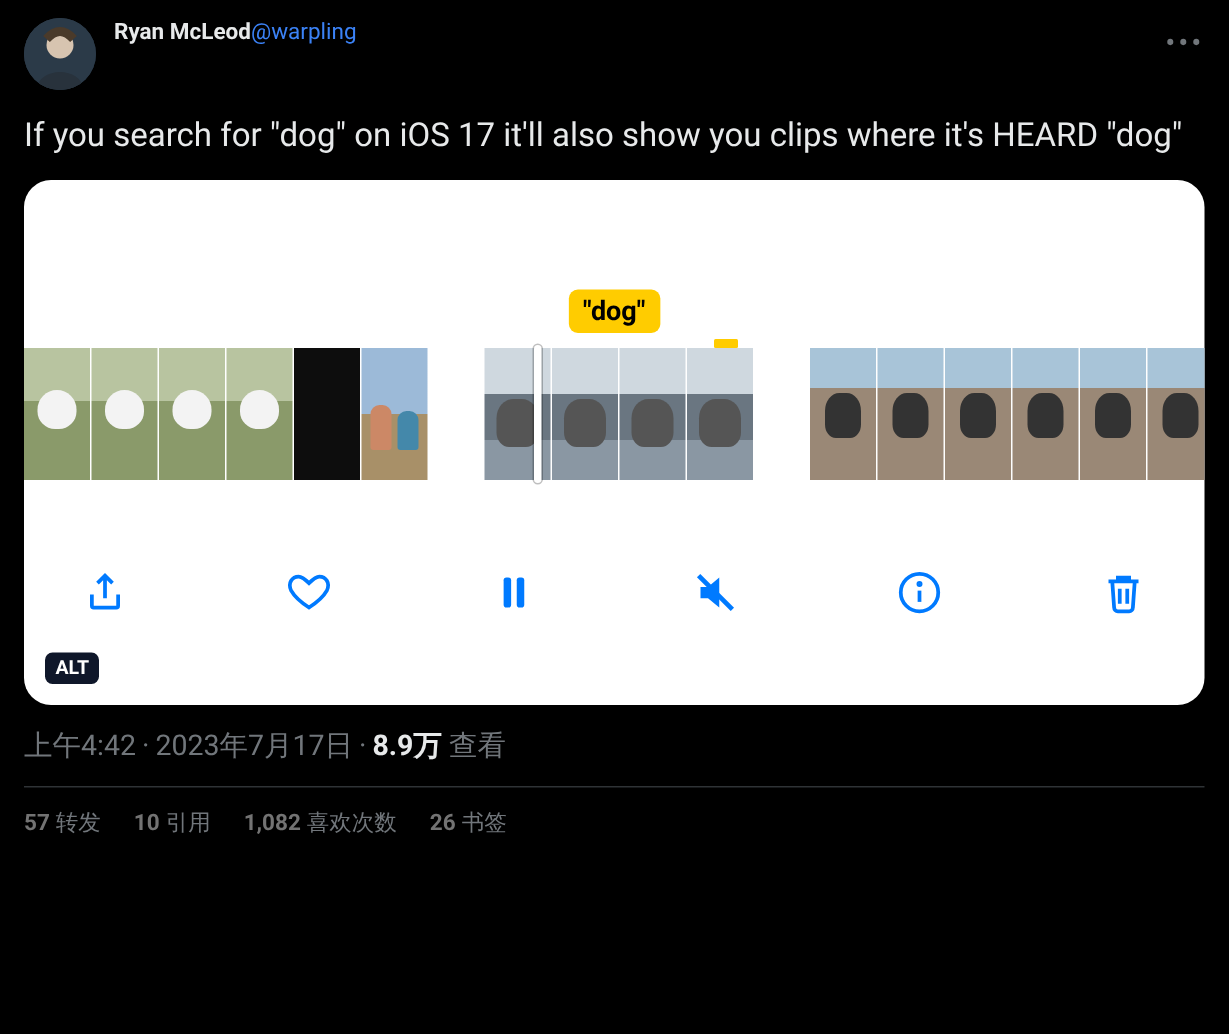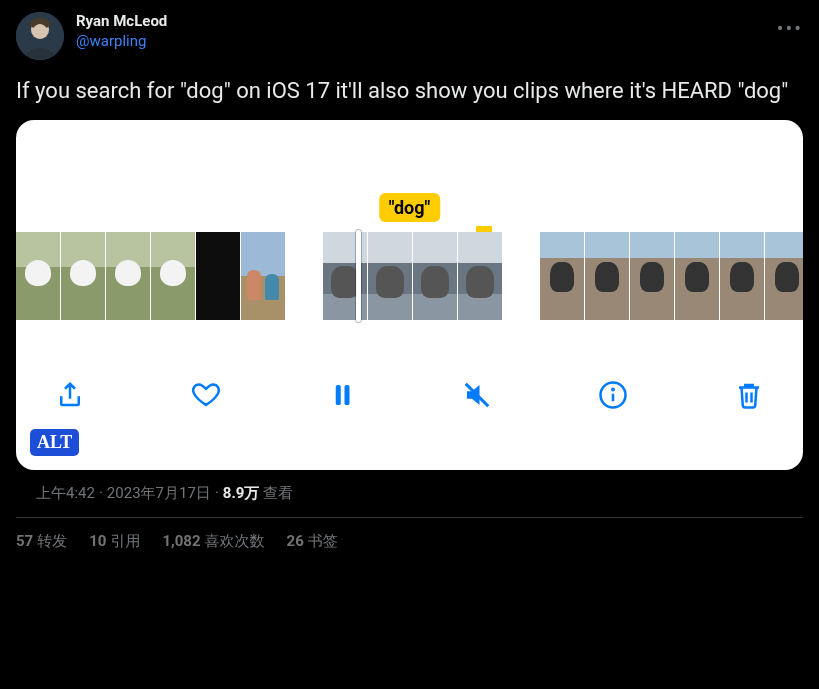--- a/index.html
+++ b/index.html
@@ -1,21 +1,21 @@
 <!DOCTYPE html>
 <html><head>
 <meta charset="utf-8">
 <style>
   * { box-sizing: border-box; margin: 0; padding: 0; }
   html, body { width: 819px; height: 689px; background: #000; font-family: -apple-system, "Segoe UI", Roboto, Helvetica, Arial, sans-serif; color: #e7e9ea; overflow: hidden; }
   .tweet { padding: 12px 16px 0 16px; }
   .header { display: flex; align-items: flex-start; }
   .avatar { width: 48px; height: 48px; border-radius: 50%; flex-shrink: 0; margin-right: 12px; overflow: hidden; background: linear-gradient(135deg, #3a4a5a, #1a2a3a); display: flex; align-items: center; justify-content: center; }
   .avatar svg { width: 48px; height: 48px; }
-  .names { display: flex; flex-direction: column; line-height: 1.3; justify-content: center; }
+  .names { display: flex; flex-direction: row; line-height: 1.3; justify-content: center; }
   .display-name { font-weight: 700; font-size: 15px; color: #e7e9ea; }
   .handle { font-size: 15px; color: #3b82f6; }
   .more { margin-left: auto; color: #71767b; font-size: 20px; padding: 4px 0; cursor: pointer; letter-spacing: 2px; }
   .body-text { margin-top: 16px; font-size: 22px; line-height: 1.35; color: #e7e9ea; }
   .translate { margin-top: 6px; font-size: 14px; color: #1d9bf0; cursor: pointer; }
   .media-card { margin-top: 14px; background: #fff; border-radius: 18px; overflow: hidden; position: relative; width: 100%; height: 350px; display: flex; flex-direction: column; }
   .whitespace { flex: 0 0 100px; position: relative; }
   .caption-tag { position: absolute; left: 50%; transform: translateX(-50%); bottom: -2px; background: #ffcc00; color: #000; font-weight: 700; font-size: 18px; padding: 4px 10px; border-radius: 6px; }
   .timeline { position: relative; height: 100px; display: flex; align-items: stretch; padding: 12px 0 0 0; }
   .tick { position: absolute; width: 16px; height: 6px; background: #ffcc00; top: 6px; left: 460px; border-radius: 1px; }
@@ -26,22 +26,22 @@
   .frame { width: 44px; height: 88px; background: #7a8a9a; position: relative; overflow: hidden; }
   .frame.f-dog1 { background: linear-gradient(#b8c4a0 40%, #8a9a6a 40%); }
   .frame.f-dark { background: #0d0d0d; }
   .frame.f-people { background: linear-gradient(#9cbad8 50%, #a89068 50%); }
   .frame.f-terrier { background: linear-gradient(#cfd8df 35%, #6a7681 35%, #6a7681 70%, #8a97a3 70%); }
   .frame.f-deck { background: linear-gradient(#a8c4d8 30%, #9a8876 30%); }
   .playhead { position: absolute; left: 340px; top: 10px; width: 5px; height: 92px; background: #fff; border-radius: 3px; box-shadow: 0 0 0 1px rgba(0,0,0,0.25); z-index: 5; }
   .toolbar { flex: 1; display: flex; align-items: center; justify-content: space-between; padding: 0 36px; }
   .tb-btn { width: 36px; height: 36px; color: #007aff; cursor: pointer; display: flex; align-items: center; justify-content: center; }
   .tb-btn svg { width: 30px; height: 30px; stroke: #007aff; fill: none; stroke-width: 2; }
-  .alt-badge { position: absolute; left: 14px; bottom: 14px; background: #1d4ed8; color: #fff; font-size: 18px; font-weight: 700; padding: 3px 7px; border-radius: 5px; font-family: Liberation Serif, serif; }
-  .meta { margin-top: 14px; font-size: 15px; color: #71767b; margin-left: 20px; }
+  .alt-badge { position: absolute; left: 14px; bottom: 14px; background: #0f172a; color: #fff; font-size: 13px; font-weight: 700; padding: 3px 7px; border-radius: 5px; }
+  .meta { margin-top: 14px; font-size: 19px; color: #71767b; }
   .meta .dot { margin: 0 4px; }
   .meta .views-n { color: #e7e9ea; font-weight: 700; }
   .divider { height: 1px; background: #2f3336; margin: 14px 0 0 0; }
   .stats { display: flex; gap: 22px; padding: 14px 0 0 0; font-size: 15px; color: #71767b; }
   .stats .n { color: #737373; font-weight: 700; margin-right: 4px; }
   
   .dog-blob { position: absolute; width: 26px; height: 26px; background: #e0e0e0; border-radius: 50% 50% 45% 45%; }
   .f-dog1 .dog-blob { top: 28px; left: 9px; background: #f3f3f3; }
   .f-terrier .dog-blob { top: 34px; left: 8px; width: 28px; height: 32px; background: #555; border-radius: 40% 40% 30% 30%; }
   .f-deck .dog-blob { top: 30px; left: 10px; width: 24px; height: 30px; background: #333; border-radius: 40% 40% 30% 30%; }

